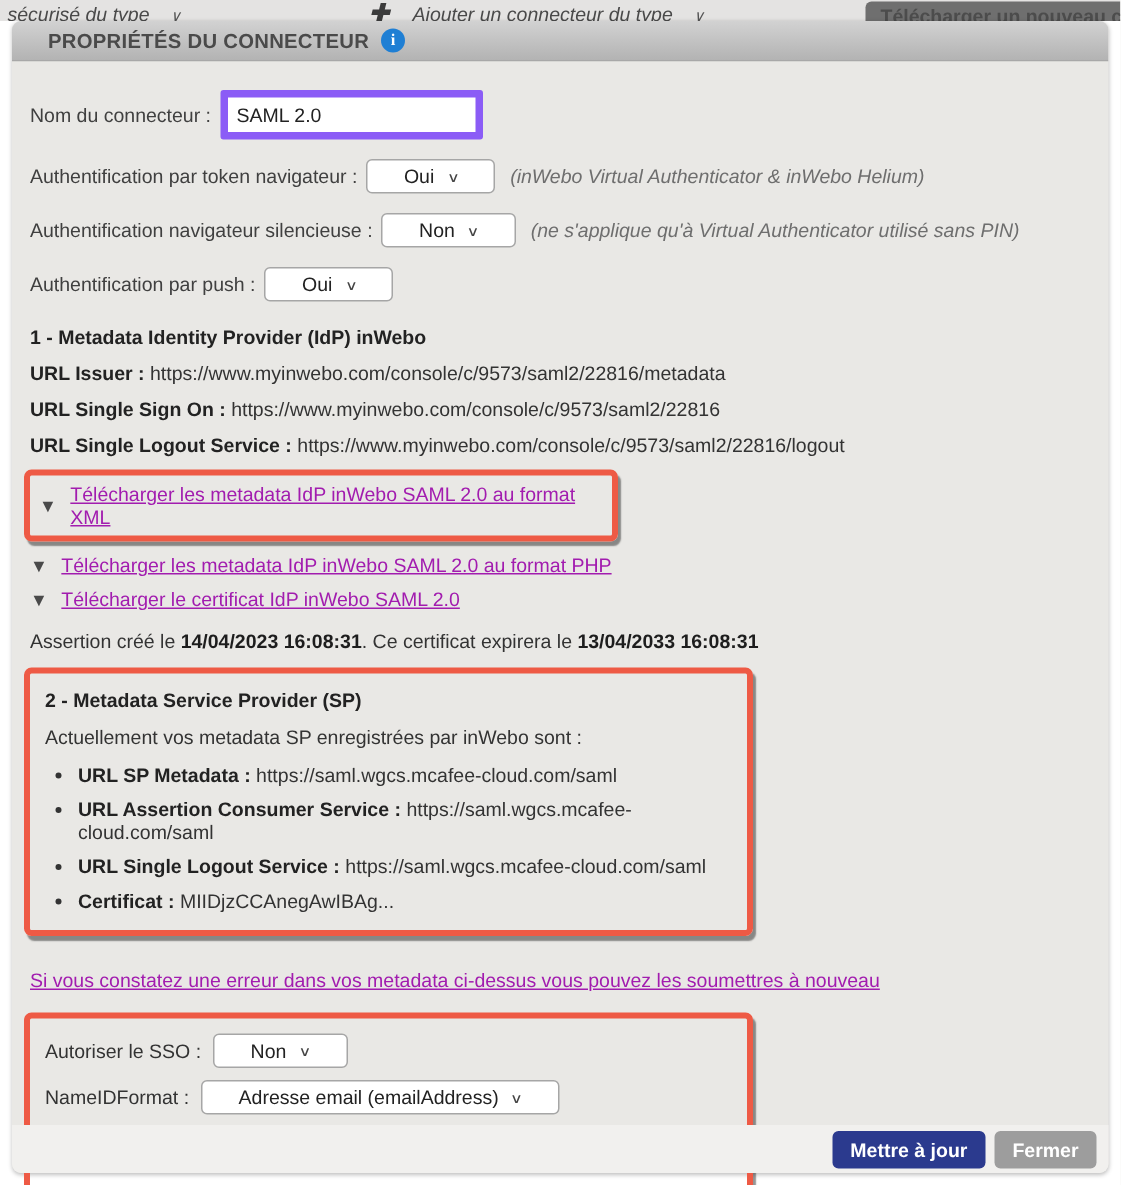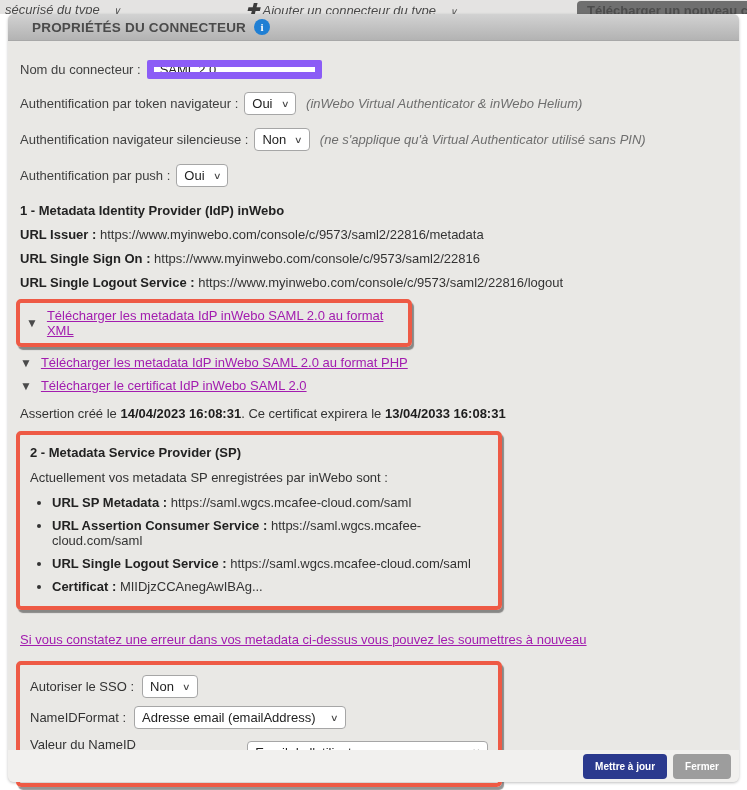--- a/index.html
+++ b/index.html
@@ -18,24 +18,24 @@
   .panel { position:absolute; left:8px; top:14px; width:731px; height:768px; background:#e9e8e5; border-radius:6px; box-shadow:0 1px 3px rgba(0,0,0,.25); }
   .panel-header { height:27px; background:linear-gradient(#d2d2d2,#b3b3b3); border-radius:6px 6px 0 0; display:flex; align-items:center; padding:0 24px; gap:8px; border-bottom:1px solid #a8a8a8; }
   .panel-title { font-weight:bold; font-size:13.5px; color:#4a4a4a; letter-spacing:.2px; }
   .info-icon { width:16px; height:16px; border-radius:50%; background:#1f7fd4; color:#fff; font-weight:bold; font-size:11px; display:inline-flex; align-items:center; justify-content:center; font-family:"Liberation Serif", serif; }
   .panel-body { padding:10px 12px 0 12px; }
 
   .form-row { display:flex; align-items:center; margin:9px 0 13px 0; }
   .form-row label { margin-right:6px; color:#404040; }
   .hint { font-style:italic; color:#6e6e6e; margin-left:10px;text-align:right; }
 
-  input[type=text] { height:19px; border:7px solid #8b5cf6; border-radius:2px; background:#fff; padding:0 6px; font-family:"Liberation Sans", sans-serif; font-size:13px; color:#222; }
+  input[type=text] { height:33px; border:5px solid #8b5cf6; border-radius:2px; background:#fff; padding:0 6px; font-family:"Liberation Sans", sans-serif; font-size:13px; color:#222; }
   .name-input { width:175px; }
 
-  .select { display:inline-flex; align-items:center; justify-content:space-between; height:23px; background:#fff; border:1px solid #a6a6a6; border-radius:4px; padding:0 7px; color:#222; cursor:default; }
+  .select { display:inline-flex; align-items:center; justify-content:space-between; height:23px; background:#fff; border:1px solid #a6a6a6; border-radius:4px; padding:0 24px; color:#222; cursor:default; }
   .select .chev { font-size:9px; color:#444; margin-left:9px; transform:scaleX(1.3); }
 
   .sec-heading { font-weight:bold; color:#222; margin:16px 0 6px 0; }
   .url-line { margin:9px 0; }
   .url-line b { color:#222; }
 
   .dl-row { display:flex; align-items:center; gap:9px; margin:8px 0; }
   .tri { color:#4a4a4a; font-size:12px; line-height:12px; }
   a.link { color:#a21caf; }
 
@@ -53,37 +53,37 @@
   ul.sp-list b { color:#222; }
 
   .resubmit { display:inline-block; margin:10px 0 8px 0; }
 
   .opt-row { display:flex; align-items:center; margin:8px 0; }
   .opt-row label { margin-right:8px; }
   .sel-nameid-format { min-width:212px; }
   .sel-nameid-value { width:250px; }
 
   .panel-footer { position:absolute; left:0; right:0; bottom:0; height:32px; background:#f1f0ee; border-radius:0 0 6px 6px; display:flex; align-items:center; justify-content:flex-end; gap:6px; padding:0 8px; }
-  .btn { border:none; border-radius:4px; height:25px; padding:0 12px; font-family:"Liberation Sans", sans-serif; font-weight:bold; font-size:10px; color:#fff; cursor:pointer; }
+  .btn { border:none; border-radius:4px; height:25px; padding:0 12px; font-family:"Liberation Sans", sans-serif; font-weight:bold; font-size:13px; color:#fff; cursor:pointer; }
   .btn-update { background:#2b3a8e; }
   .btn-close { background:#9d9d9d; }
 </style>
 </head>
 <body>
 
 <div class="stage">
 
   <div class="top-strip">
     <span class="strip-item" style="left:5px;">
       <span>sécurisé du type</span>
       <span class="strip-chevron">∨</span>
     </span>
     <span class="strip-item" style="left:246px;">
       <span class="strip-plus">✚</span>
-      <span style="">Ajouter un connecteur du type</span>
+      <span style="margin-left:12px;">Ajouter un connecteur du type</span>
       <span class="strip-chevron">∨</span>
     </span>
     <span class="strip-btn">Télécharger un nouveau ce</span>
   </div>
 
   <div class="panel">
 
     <div class="panel-header">
       <span class="panel-title">PROPRIÉTÉS DU CONNECTEUR</span>
       <span class="info-icon">i</span>

